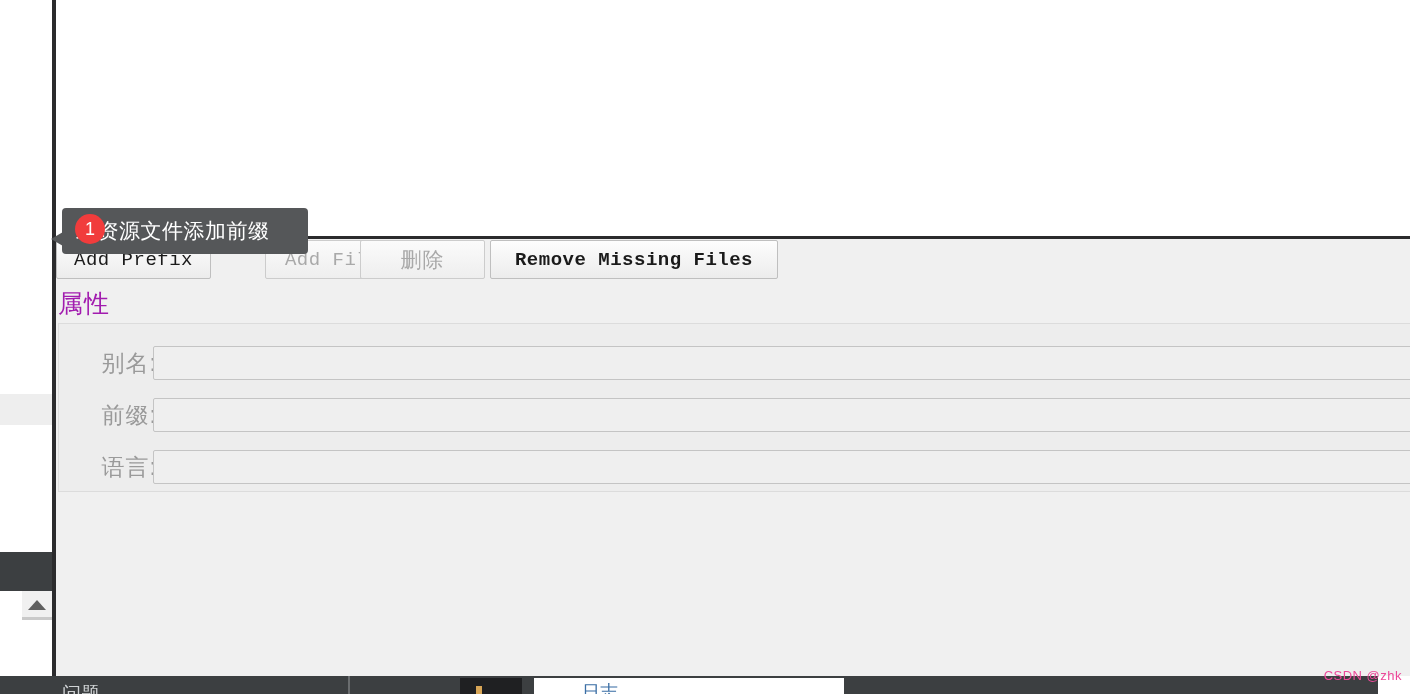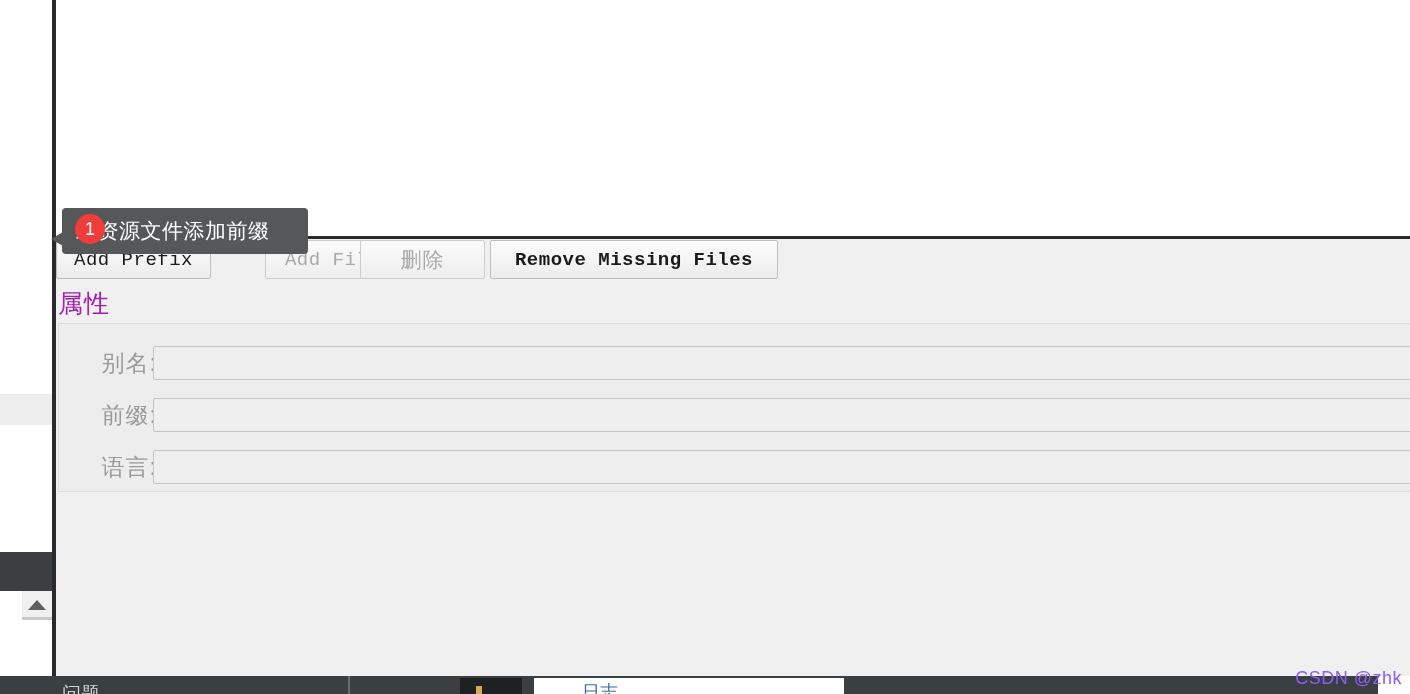--- a/index.html
+++ b/index.html
@@ -275,23 +275,23 @@
     position: absolute;
     left: 348px; top: 0px;
     width: 2px; height: 18px;
     background: #6a6d6f;
   }
 
   
   #watermark {
     position: absolute;
     right: 8px; top: 668px;
-    color: #8b5cf6;
-    font-family: "Liberation Sans", "DejaVu Sans", sans-serif;
-    font-size: 18px;
+    color: #ec4899;
+    font-family: "Liberation Sans", "DejaVu Sans", sans-serif;
+    font-size: 13px;
     letter-spacing: 0.5px;
     z-index: 60;
     margin-left: 23px;
   }
 </style>
 </head>
 <body>
 
 <div id="left-rail">
   <div id="left-rail-band"></div>

